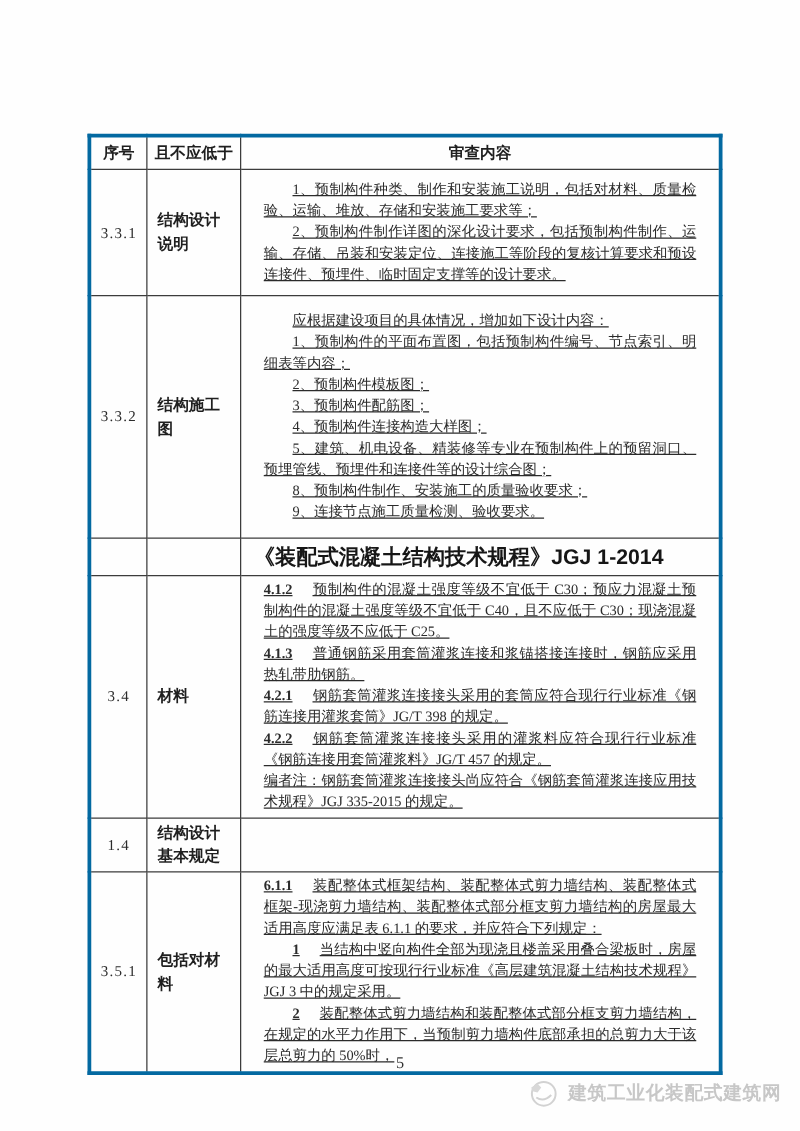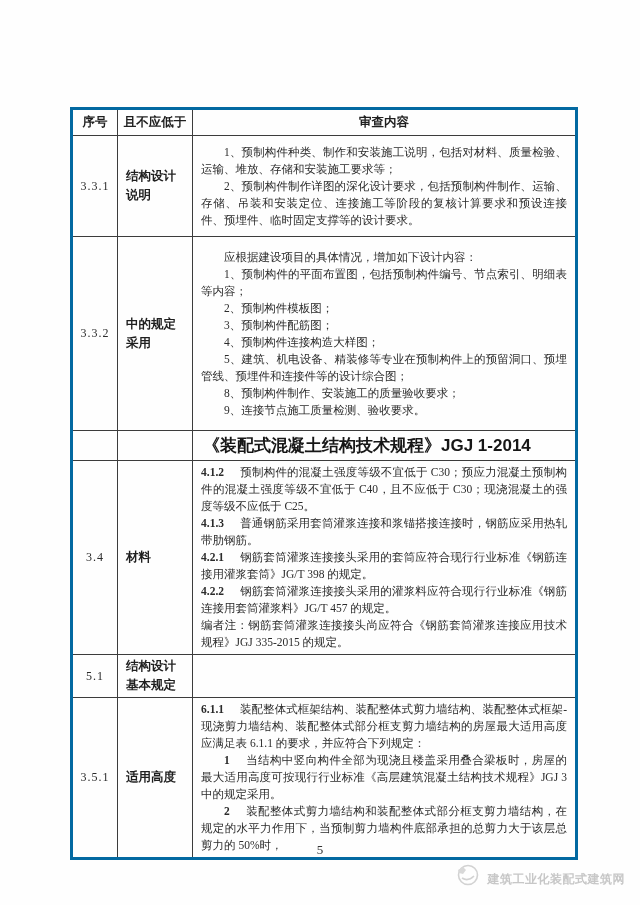--- a/index.html
+++ b/index.html
@@ -37,22 +37,22 @@
     font-size: 12px; letter-spacing: 1px; color: #2b2b2b; margin-left: 40px;
   }
   td.citem {
     font-family: "Liberation Sans", "DejaVu Sans", sans-serif;
     font-size: 12.5px; font-weight: 600; color: #1f1f1f;
     vertical-align: middle; padding: 2px 8px;
     line-height: 19px; white-space: pre-line; margin-left: 21px;
   }
   td.ccont {
     font-size: 11.5px; line-height: 17px;
-    padding: 3px 8px; vertical-align: middle;
-    text-align: justify; word-break: break-all; color: #2b2b2b;
+    padding: 3px 18px; vertical-align: middle;
+    text-align: justify; word-break: break-all; color: #2b2b2b; text-decoration: underline;
   }
   td.csec {
     font-family: "Liberation Sans", "DejaVu Sans", sans-serif;
     font-weight: bold; font-size: 17px; color: #161616;
     vertical-align: middle; padding: 0 0 0 10px;
   }
 
   tr.r331 { height: 101px; }
   tr.r332 { height: 194px; }
   tr.sec  { height: 30px; }
@@ -63,23 +63,23 @@
   .para { margin: 0; }
   .ind  { text-indent: 23px; }
   .pfx  { font-weight: bold; margin-right: 16px; }
 
   .pagenum {
     position: absolute; left: 0; right: 0; top: 842px;
     text-align: center; font-size: 13px; color: #333333;
   }
   .watermark {
     position: absolute; top: 861px; right: 15px;
-    display: flex; align-items: flex-end; gap: 7px;
+    display: flex; align-items: center; gap: 7px;
     font-family: "Liberation Sans", "DejaVu Sans", sans-serif;
-    font-size: 12px; font-weight: bold; letter-spacing: 0.5px;
+    font-size: 15px; font-weight: bold; letter-spacing: 0.5px;
     color: #c7c7c7; user-select: none;
   }
   .watermark svg { width: 27px; height: 27px; display: block; }
 </style>
 </head>
 <body>
 
 <div class="page">
 
   <table class="review">
@@ -102,21 +102,21 @@
         <td class="citem">结构设计
 说明</td>
         <td class="ccont">
           <p class="para ind"><span>1、预制构件种类、制作和安装施工说明，包括对材料、质量检验、运输、堆放、存储和安装施工要求等；</span></p>
           <p class="para ind"><span>2、预制构件制作详图的深化设计要求，包括预制构件制作、运输、存储、吊装和安装定位、连接施工等阶段的复核计算要求和预设连接件、预埋件、临时固定支撑等的设计要求。</span></p>
         </td>
       </tr>
 
       <tr class="r332">
         <td class="cid">3.3.2</td>
-        <td class="citem">中的规定采用</td>
+        <td class="citem">结构施工图</td>
         <td class="ccont">
           <p class="para ind"><span>应根据建设项目的具体情况，增加如下设计内容：</span></p>
           <p class="para ind"><span>1、预制构件的平面布置图，包括预制构件编号、节点索引、明细表等内容；</span></p>
           <p class="para ind"><span>2、预制构件模板图；</span></p>
           <p class="para ind"><span>3、预制构件配筋图；</span></p>
           <p class="para ind"><span>4、预制构件连接构造大样图；</span></p>
           <p class="para ind"><span>5、建筑、机电设备、精装修等专业在预制构件上的预留洞口、预埋管线、预埋件和连接件等的设计综合图；</span></p>
           <p class="para ind"><span>8、预制构件制作、安装施工的质量验收要求；</span></p>
           <p class="para ind"><span>9、连接节点施工质量检测、验收要求。</span></p>
         </td>
@@ -134,29 +134,29 @@
         <td class="ccont">
           <p class="para"><span class="pfx">4.1.2</span><span>预制构件的混凝土强度等级不宜低于 C30；预应力混凝土预制构件的混凝土强度等级不宜低于 C40，且不应低于 C30；现浇混凝土的强度等级不应低于 C25。</span></p>
           <p class="para"><span class="pfx">4.1.3</span><span>普通钢筋采用套筒灌浆连接和浆锚搭接连接时，钢筋应采用热轧带肋钢筋。</span></p>
           <p class="para"><span class="pfx">4.2.1</span><span>钢筋套筒灌浆连接接头采用的套筒应符合现行行业标准《钢筋连接用灌浆套筒》JG/T 398 的规定。</span></p>
           <p class="para"><span class="pfx">4.2.2</span><span>钢筋套筒灌浆连接接头采用的灌浆料应符合现行行业标准《钢筋连接用套筒灌浆料》JG/T 457 的规定。</span></p>
           <p class="para"><span>编者注：钢筋套筒灌浆连接接头尚应符合《钢筋套筒灌浆连接应用技术规程》JGJ 335-2015 的规定。</span></p>
         </td>
       </tr>
 
       <tr class="r35">
-        <td class="cid">5.1</td>
+        <td class="cid">1.4</td>
         <td class="citem">结构设计
 基本规定</td>
         <td class="ccont"></td>
       </tr>
 
       <tr class="r351">
         <td class="cid">3.5.1</td>
-        <td class="citem">适用高度</td>
+        <td class="citem">包括对材料</td>
         <td class="ccont">
           <p class="para"><span class="pfx">6.1.1</span><span>装配整体式框架结构、装配整体式剪力墙结构、装配整体式框架-现浇剪力墙结构、装配整体式部分框支剪力墙结构的房屋最大适用高度应满足表 6.1.1 的要求，并应符合下列规定：</span></p>
           <p class="para ind"><span class="pfx">1</span><span>当结构中竖向构件全部为现浇且楼盖采用叠合梁板时，房屋的最大适用高度可按现行行业标准《高层建筑混凝土结构技术规程》JGJ 3 中的规定采用。</span></p>
           <p class="para ind"><span class="pfx">2</span><span>装配整体式剪力墙结构和装配整体式部分框支剪力墙结构，在规定的水平力作用下，当预制剪力墙构件底部承担的总剪力大于该层总剪力的 50%时，</span></p>
         </td>
       </tr>
 
     </tbody>
   </table>
 

